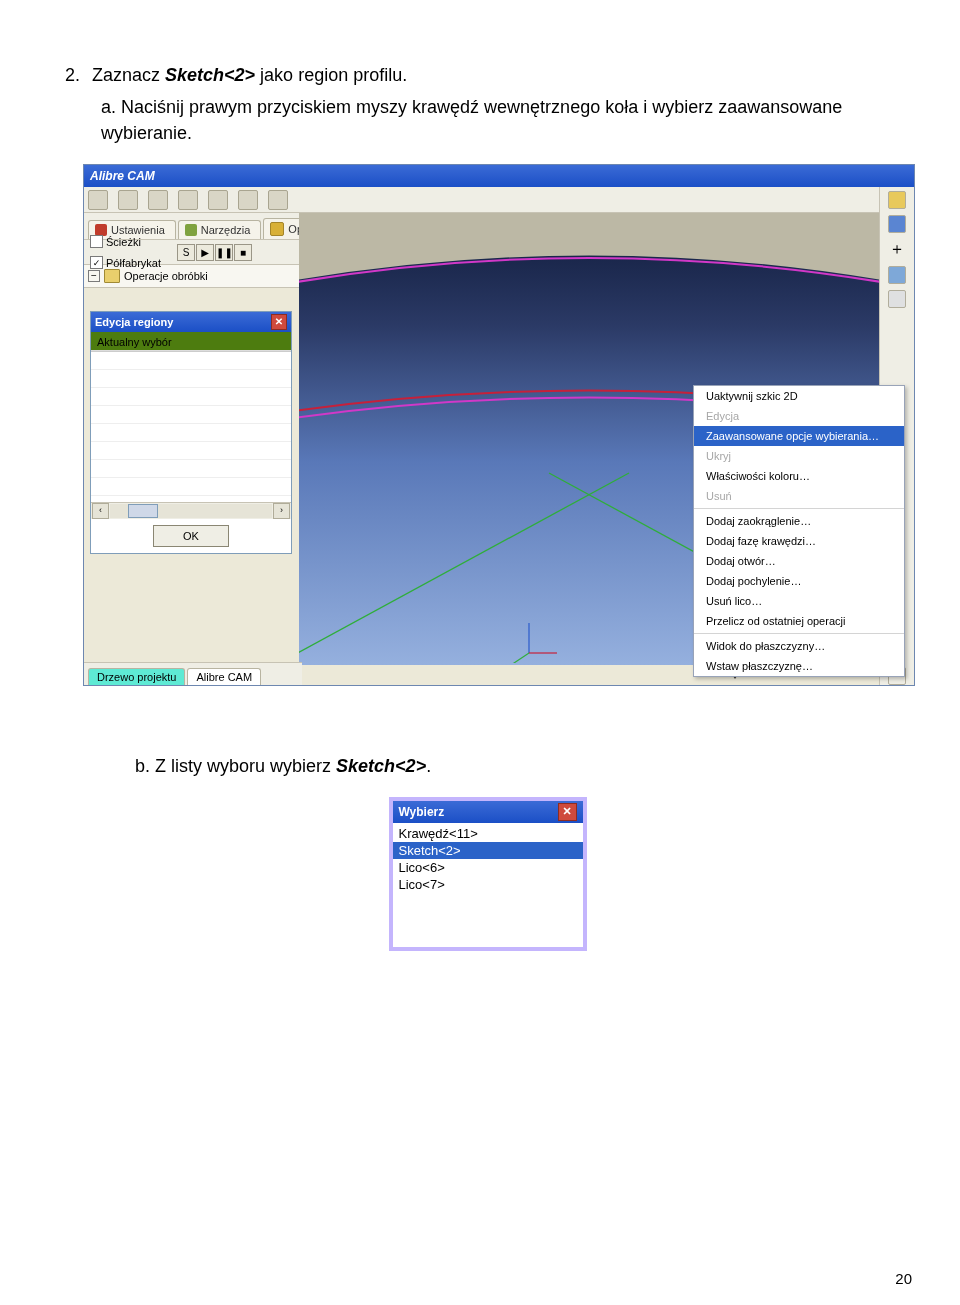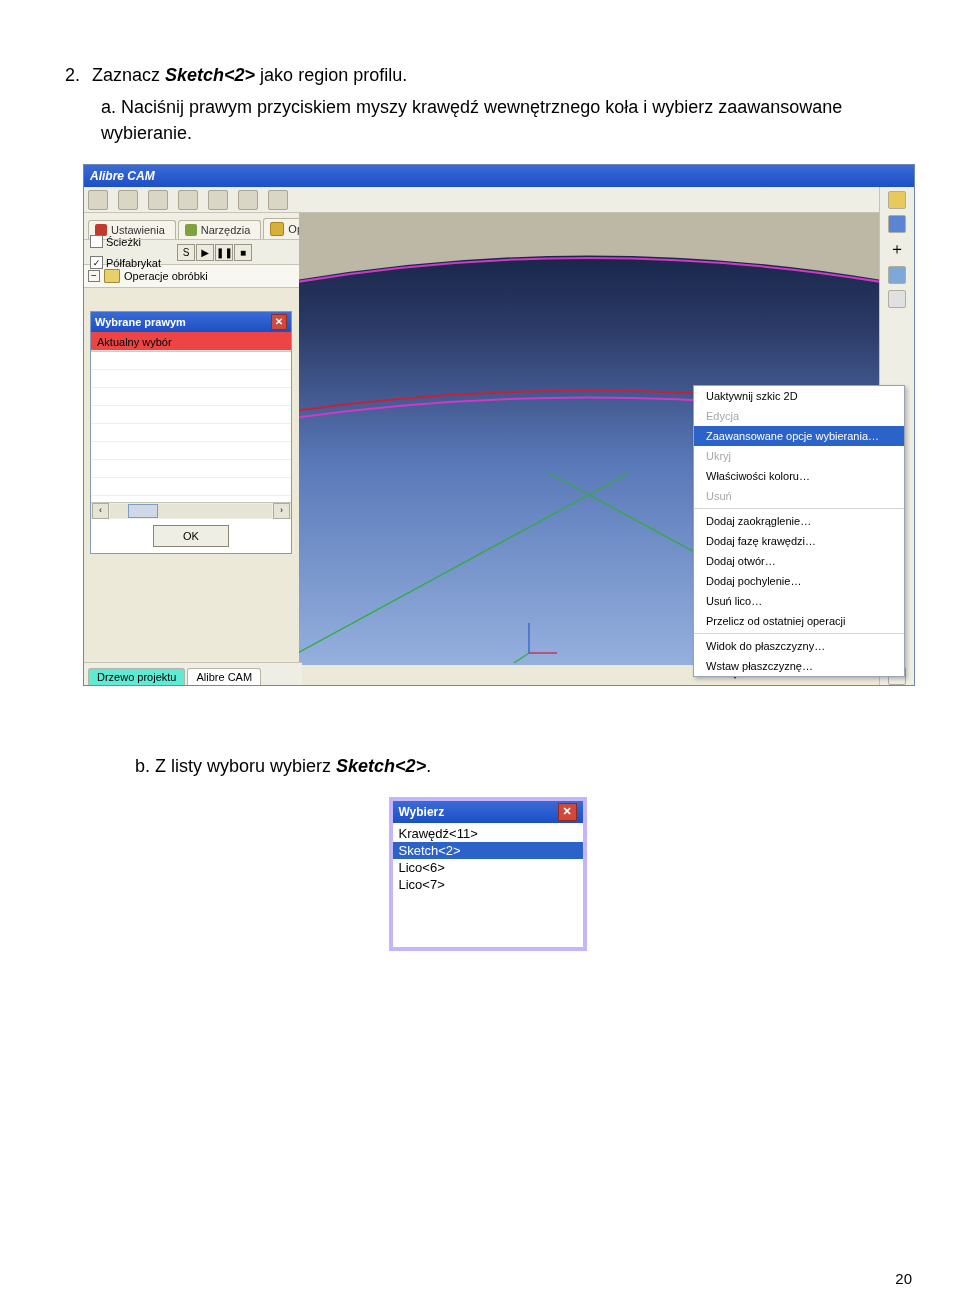--- a/index.html
+++ b/index.html
@@ -29,21 +29,21 @@
   .play{display:flex;gap:1px}
   .play span{width:16px;height:15px;border:1px solid #9a9687;background:#eceadd;font-size:10px;text-align:center;line-height:15px}
   
   .tree{height:22px;background:#f8f7f1;border-bottom:1px solid #c7c3b4;display:flex;align-items:center;font-size:11px;padding-left:4px;gap:4px}
   .tree .pm{width:10px;height:10px;border:1px solid #7a7a7a;text-align:center;line-height:9px;font-size:10px}
   .tree .fld{width:14px;height:12px;background:#e9cf6c;border:1px solid #a08a35;border-radius:1px}
   
   .regpanel{position:absolute;left:6px;top:146px;width:200px;background:#fff;border:1px solid #7f9db9}
   .regtitle{background:linear-gradient(#3b6bd6,#1b4fc6);color:#fff;font-size:11px;font-weight:bold;height:20px;line-height:20px;padding:0 4px;display:flex;justify-content:space-between}
   .regtitle .x{width:14px;height:14px;background:#cf4a3d;border:1px solid #8e2c22;text-align:center;font-size:10px;line-height:13px;margin-top:2px;color:#fff}
-  .reglbl{font-size:11px;padding:4px 6px 2px;border-bottom:1px solid #ddd;background:#ef4444}
+  .reglbl{font-size:11px;padding:4px 6px 2px;border-bottom:1px solid #ddd;background:#4d7c0f}
   .reglist{height:150px;border-top:1px solid #ccc}
   .reglist .row{height:17px;border-bottom:1px solid #eee}
   .regscroll{height:16px;background:#efeee5;border-top:1px solid #c7c3b4;display:flex;align-items:center;justify-content:space-between;padding:0 1px}
   .regscroll .btn{width:15px;height:14px;background:#e6e4d7;border:1px solid #b0ac99;font-size:9px;text-align:center;line-height:13px}
   .regscroll .track{flex:1;height:14px;margin:0 1px;background:#e6e4d7;position:relative}
   .regscroll .thumb{position:absolute;left:18px;width:28px;top:0;bottom:0;background:#cfd8e8;border:1px solid #7f9db9}
   .okbtn{width:76px;height:22px;margin:6px auto;display:block;background:#efeee5;border:1px solid #8a8673;font-size:11px}
   
   .view{position:absolute;left:215px;top:48px;right:35px;bottom:20px;background:linear-gradient(#0f1a3a 0%,#2b3a66 25%,#5978b8 55%,#95b0de 100%);overflow:hidden}
   .view svg{position:absolute;inset:0}
@@ -138,21 +138,21 @@
     </div>
 
     <div class="tree">
       <span class="pm">−</span>
       <span class="fld"></span>
       <span>Operacje obróbki</span>
     </div>
 
     <div class="regpanel">
       <div class="regtitle">
-        <span>Wybrane prawym</span>
+        <span>Edycja regiony</span>
         <span class="x">✕</span>
       </div>
       <div class="reglbl">Aktualny wybór</div>
       <div class="reglist">
         <div class="row"></div>
           <div class="row"></div>
           <div class="row"></div>
           <div class="row"></div>
         <div class="row"></div>
           <div class="row"></div>

